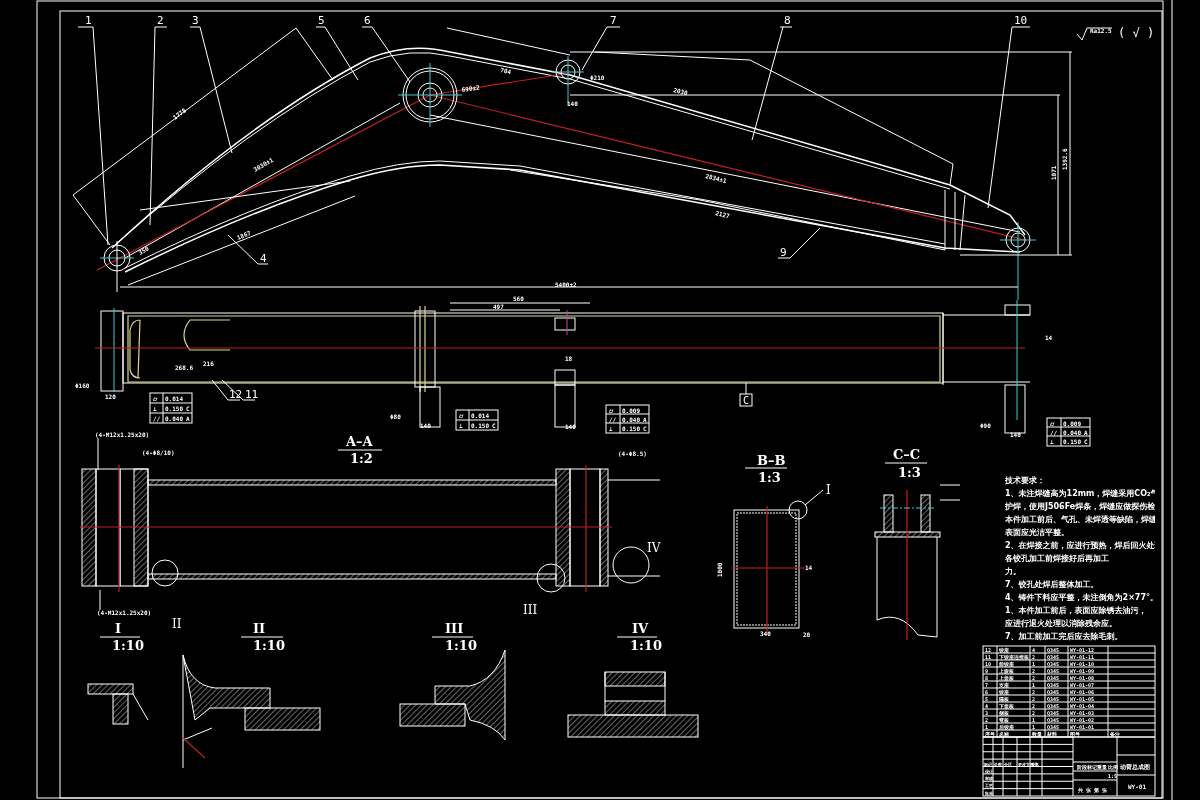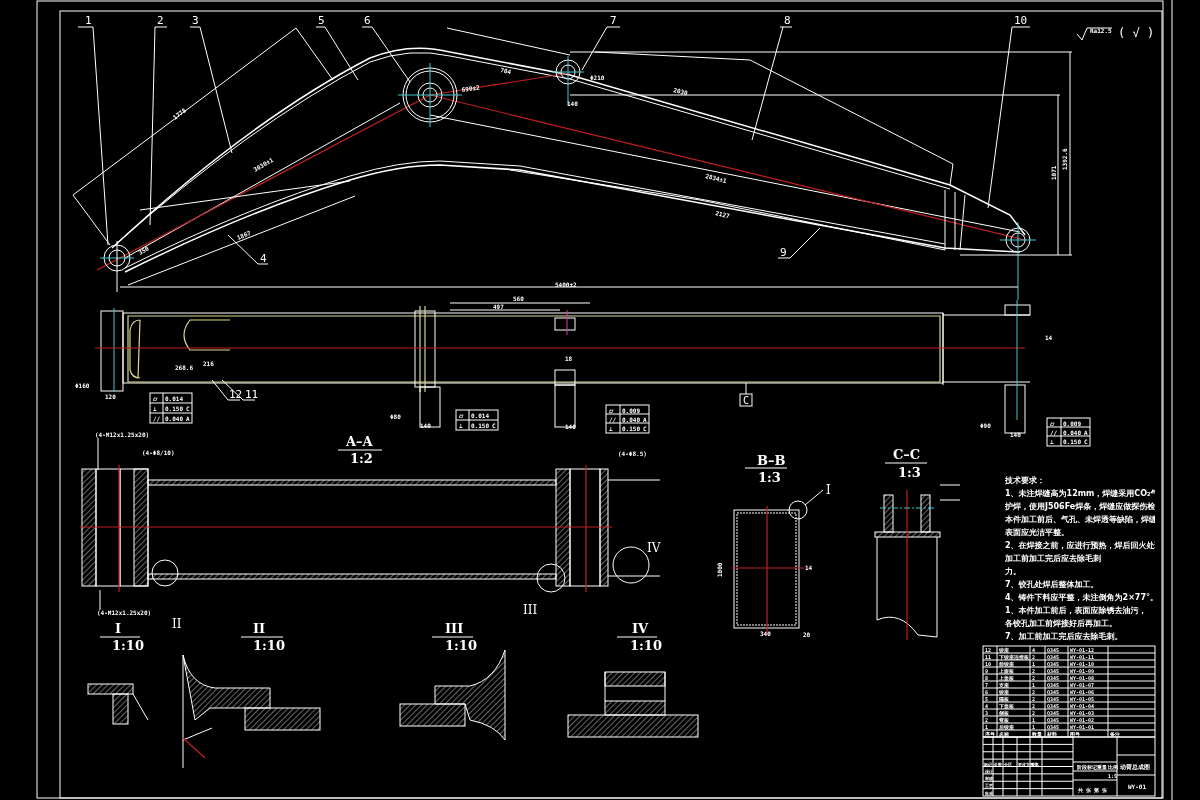--- a/index.html
+++ b/index.html
@@ -545,20 +545,20 @@
   </g>
 </svg>
 
 <div class="notes" id="notes">
     <div>技术要求：</div>
     <div>1、未注焊缝高为12mm，焊缝采用CO₂气体保</div>
     <div>护焊，使用J506Fe焊条，焊缝应做探伤检查，</div>
     <div>本件加工前后、气孔、未焊透等缺陷，焊缝</div>
     <div>表面应光洁平整。</div>
     <div>2、在焊接之前，应进行预热，焊后回火处理，</div>
-    <div>加工前加工完后应去除毛刺</div>
+    <div>各铰孔加工前焊接好后再加工</div>
     <div>力。</div>
     <div>7、铰孔处焊后整体加工。</div>
     <div>4、铸件下料应平整，未注倒角为2×77°。</div>
     <div>1、本件加工前后，表面应除锈去油污，</div>
-    <div>各铰孔加工前焊接好后再加工。</div>
+    <div>应进行退火处理以消除残余应。</div>
     <div>7、加工前加工完后应去除毛刺。</div>
   </div>
 
 </body></html>

